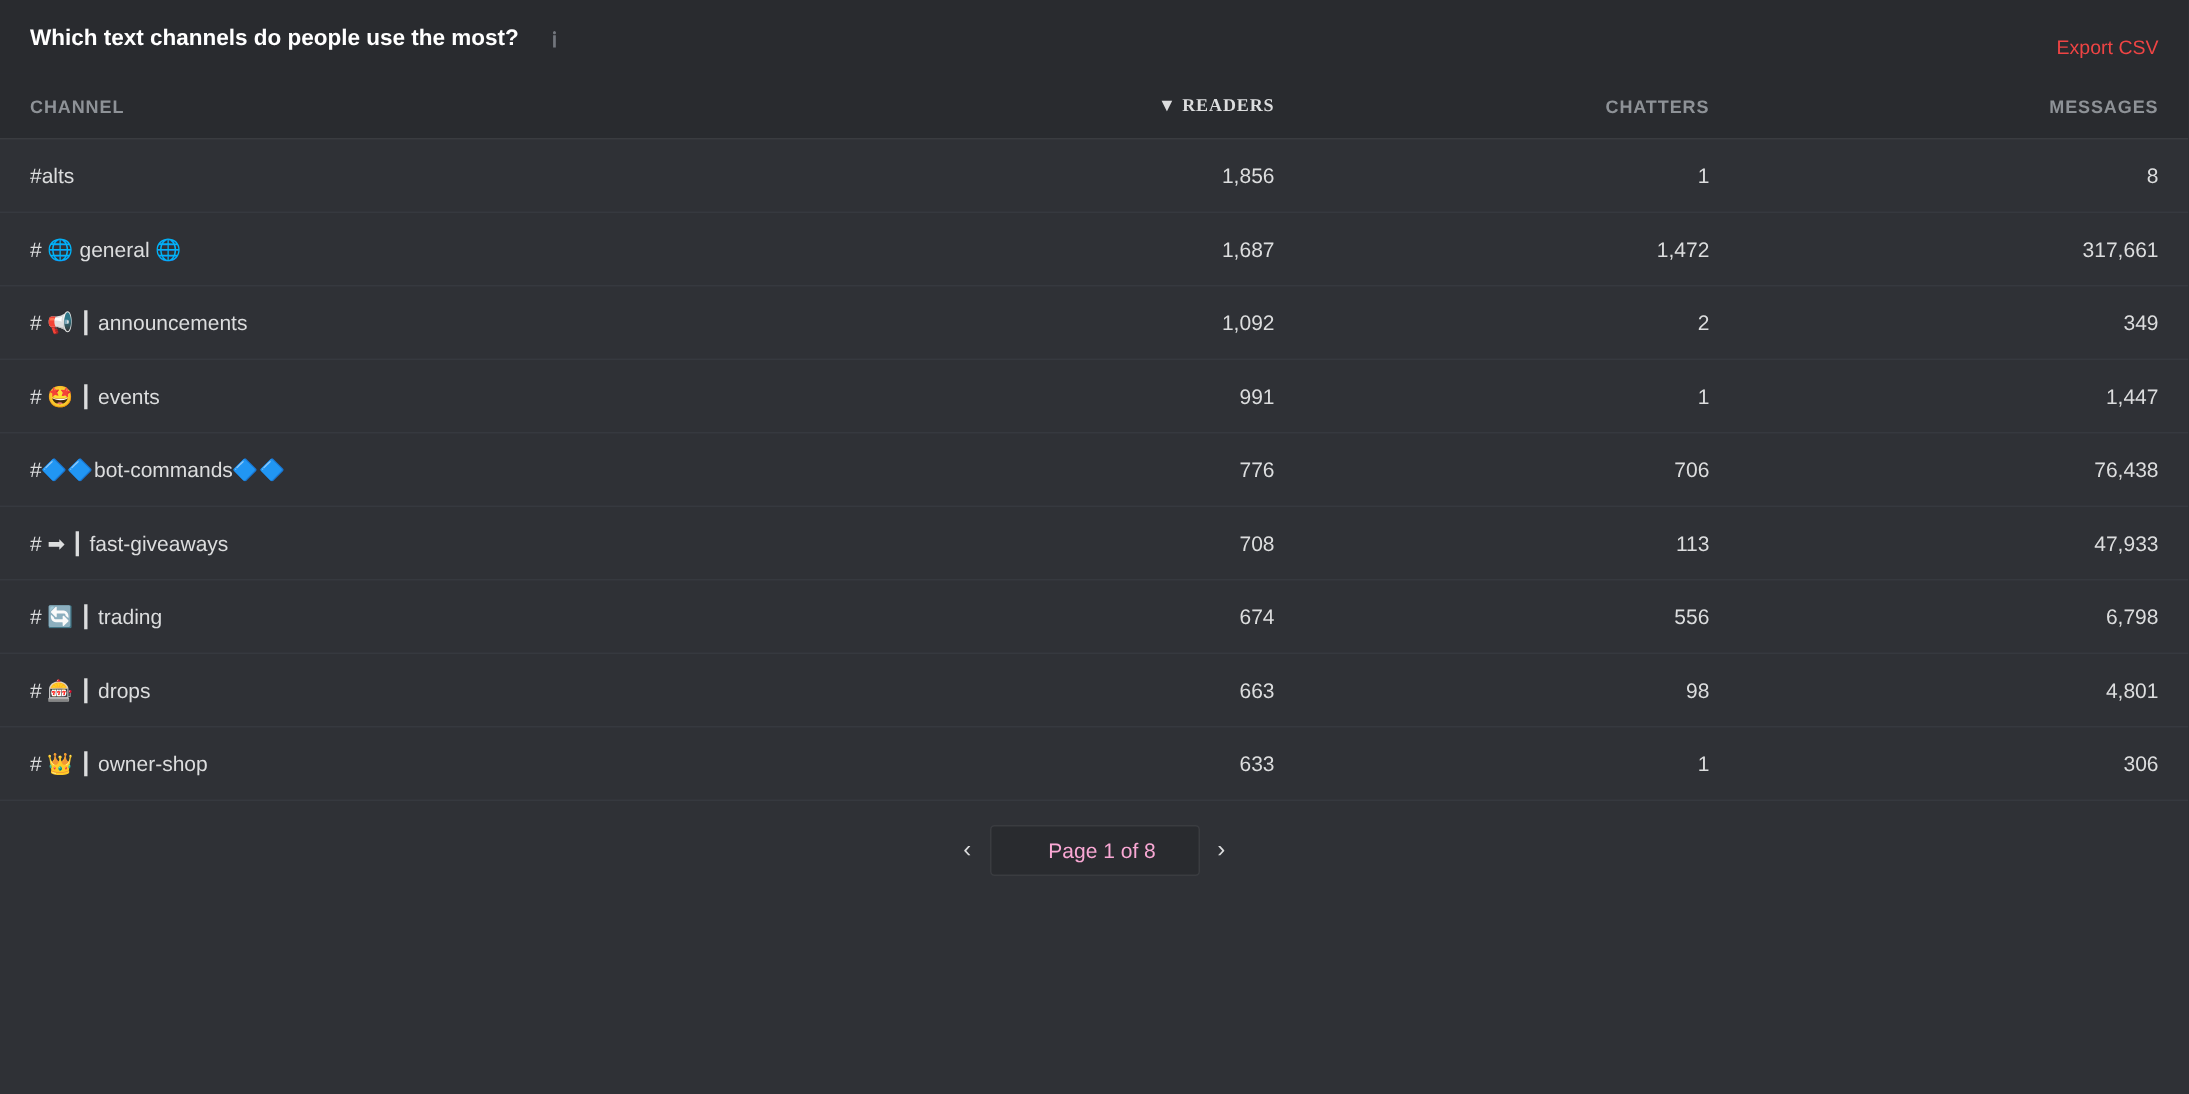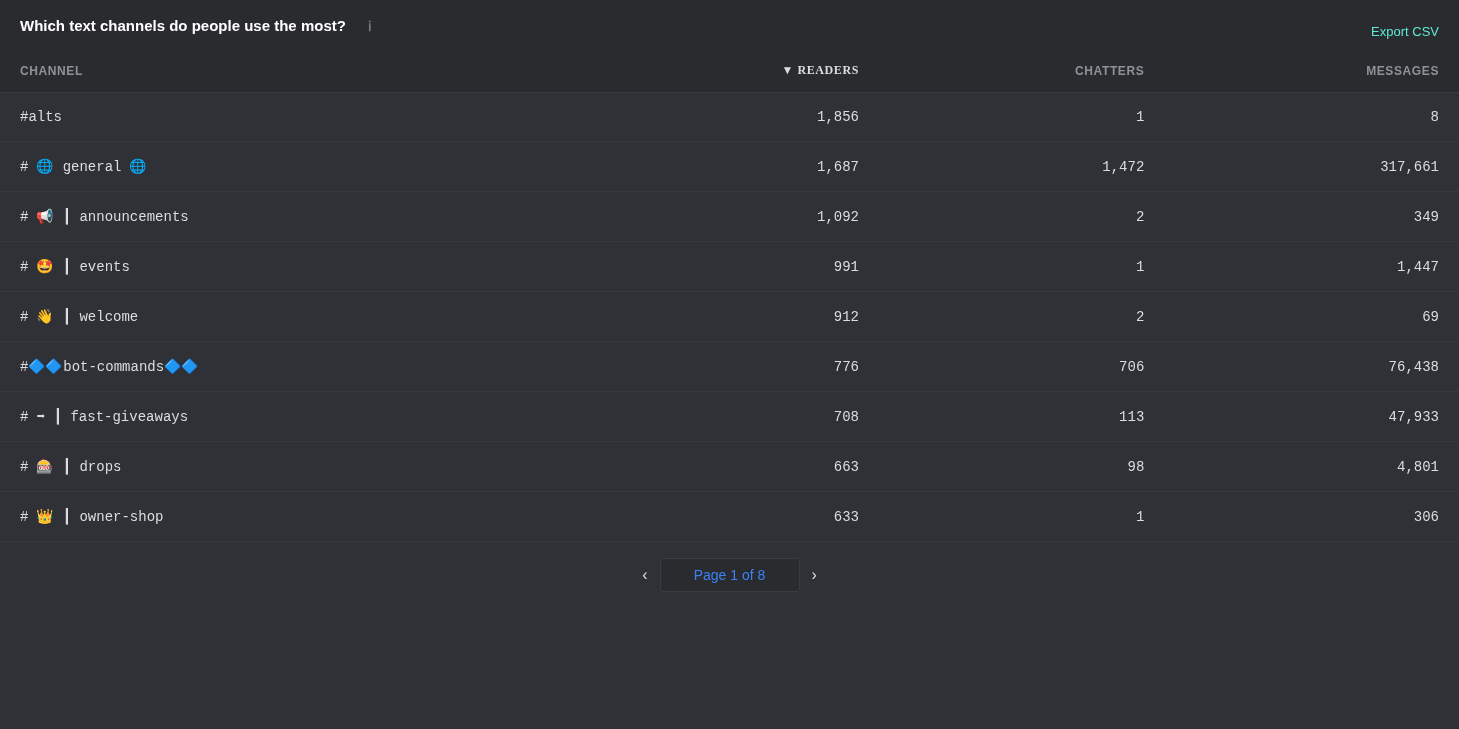--- a/index.html
+++ b/index.html
@@ -28,21 +28,21 @@
       display: flex;
       align-items: center;
       gap: 22px;
     }
     .info-icon {
       color: #72767d;
       font-size: 14px;
       cursor: pointer;
     }
     .export-link {
-      color: #5eead4;
+      color: #ef4444;
       font-size: 13px;
       text-decoration: none;
       cursor: pointer;
       margin-top: 12px;
     }
     .table-wrapper {
       width: 100%;
     }
     table {
       width: 100%;
@@ -70,21 +70,20 @@
     }
     thead th.sorted {
       color: #dcddde;
     }
     th.num, td.num {
       text-align: right;
     }
     tbody tr {
       border-bottom: 1px solid #36393f;
       background-color: #2f3136;
-      font-family: Liberation Mono, monospace;
     }
     tbody td {
       padding: 16px 20px;
       font-size: 14px;
       color: #dcddde;
     }
     tbody td:first-child {
       color: #dcddde;
     }
     .pagination {
@@ -103,23 +102,23 @@
       padding: 8px 12px;
       cursor: pointer;
       line-height: 1;
     }
     .page-info-box {
       background-color: #292b2f;
       border: 1px solid #3a3c40;
       padding: 8px 28px;
       border-radius: 3px;
       font-size: 14px;
-      color: #3b82f6;
+      color: #f9a8d4;
       min-width: 140px;
-      text-align: center;
+      text-align: right;
     }
   </style>
 </head>
 <body>
 
 <div class="container">
 
   <div class="header-row">
     <div class="title">
       <span>Which text channels do people use the most?</span>
@@ -159,36 +158,36 @@
             <td class="num">2</td>
             <td class="num">349</td>
           </tr>
           <tr>
             <td># 🤩 ┃ events</td>
             <td class="num">991</td>
             <td class="num">1</td>
             <td class="num">1,447</td>
           </tr>
           <tr>
-            <td># 👋 ┃ welcome</td>
-            <td class="num">912</td>
-            <td class="num">2</td>
-            <td class="num">69</td>
-          </tr>
-          <tr>
             <td>#🔷🔷bot-commands🔷🔷</td>
             <td class="num">776</td>
             <td class="num">706</td>
             <td class="num">76,438</td>
           </tr>
           <tr>
             <td># ➡ ┃ fast-giveaways</td>
             <td class="num">708</td>
             <td class="num">113</td>
             <td class="num">47,933</td>
+          </tr>
+          <tr>
+            <td># 🔄 ┃ trading</td>
+            <td class="num">674</td>
+            <td class="num">556</td>
+            <td class="num">6,798</td>
           </tr>
           <tr>
             <td># 🎰 ┃ drops</td>
             <td class="num">663</td>
             <td class="num">98</td>
             <td class="num">4,801</td>
           </tr>
           <tr>
             <td># 👑 ┃ owner-shop</td>
             <td class="num">633</td>

